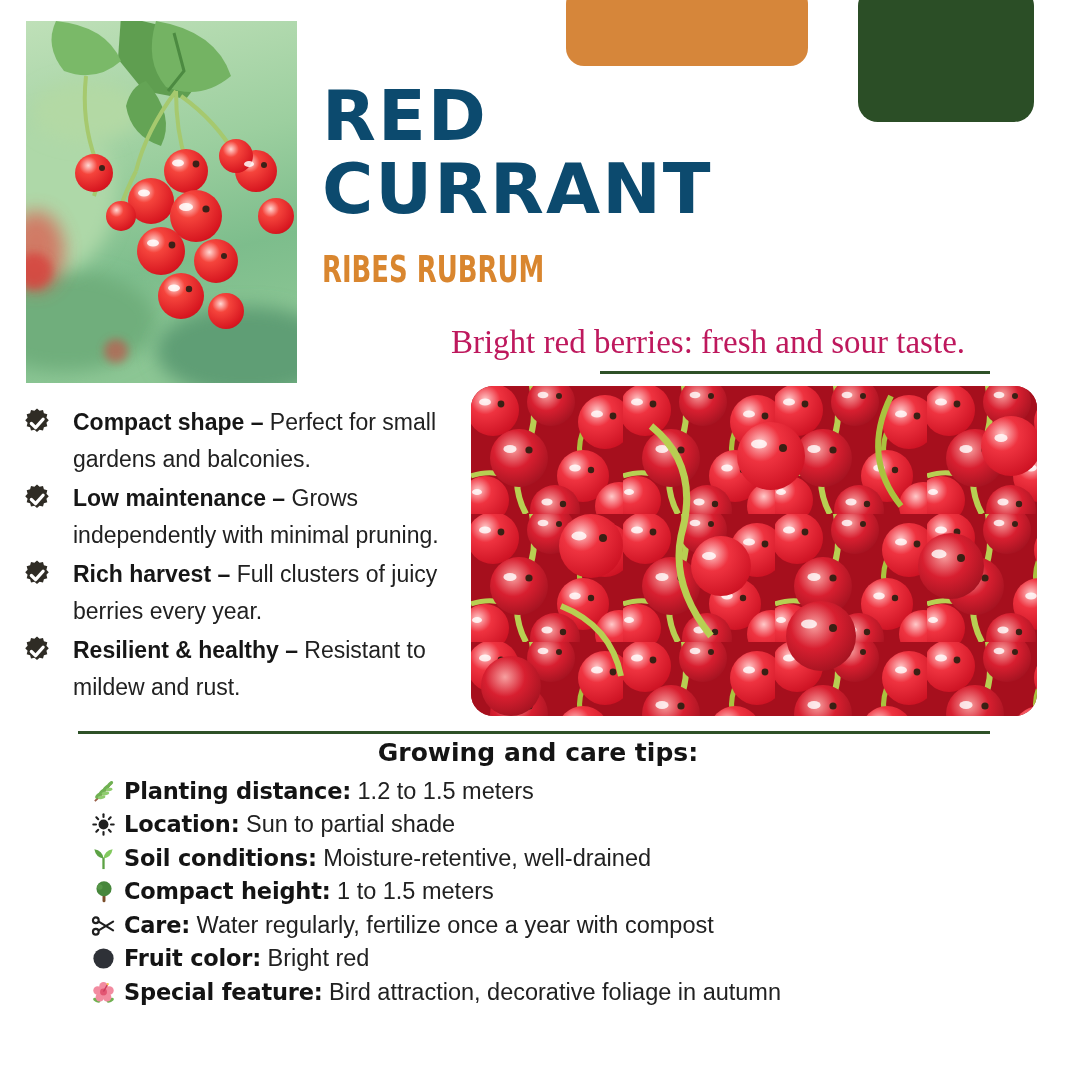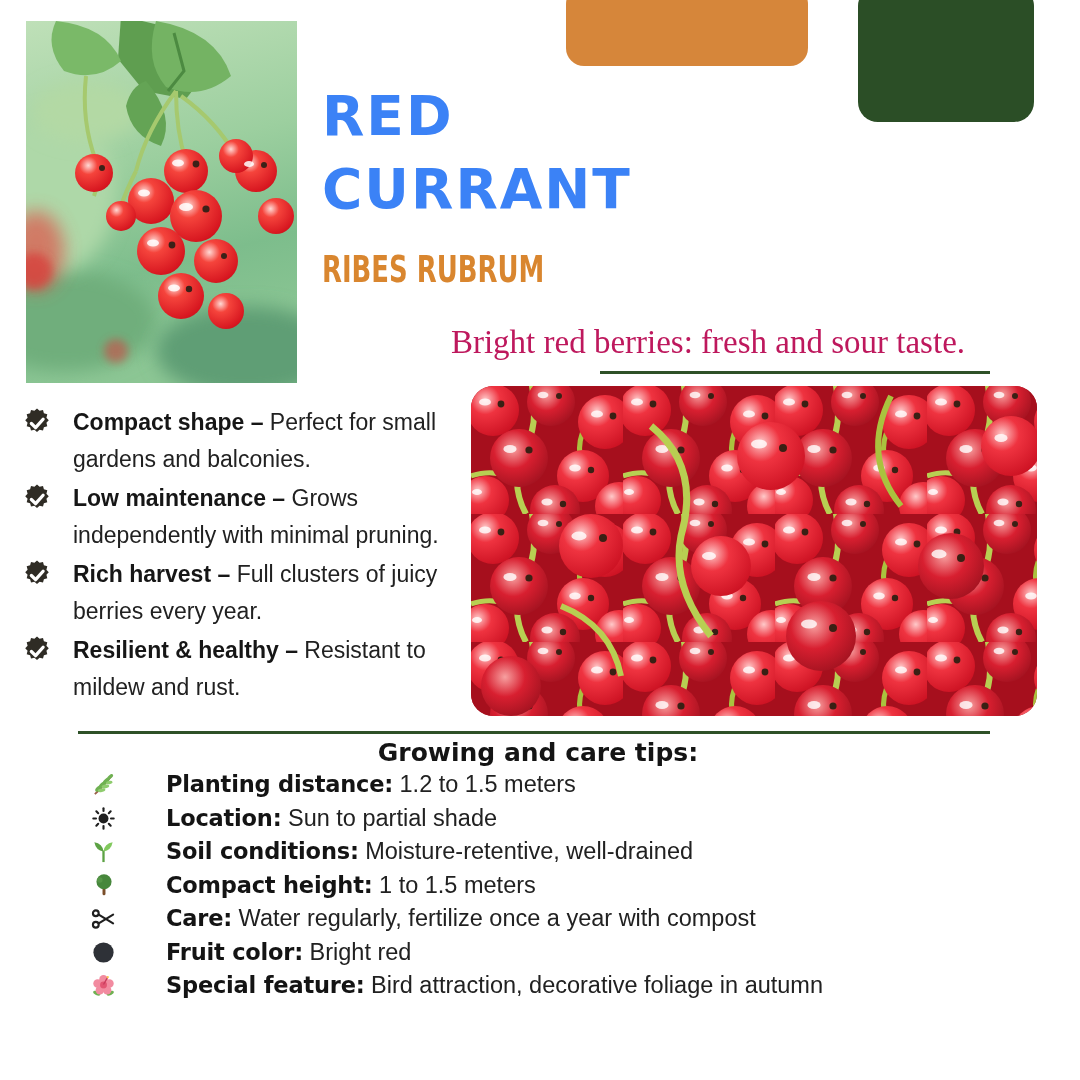--- a/index.html
+++ b/index.html
@@ -11,21 +11,21 @@
   .rect-orange{left:566px;top:-14px;width:242px;height:80px;background:#d6863a;border-radius:18px;}
   .rect-green{left:858px;top:-14px;width:176px;height:136px;background:#2b4e26;border-radius:20px;}
 
   
   .photo-left{left:26px;top:21px;width:271px;height:362px;}
   .photo-right{left:471px;top:386px;width:566px;height:330px;}
   .photo-right svg{display:block;}
 
   
   .title{left:322px;top:80px;width:700px;font-family:"DejaVu Sans",sans-serif;
-         font-weight:800;font-size:55px;line-height:73px;letter-spacing:2px;color:#3b82f6;}
+         font-weight:800;font-size:70px;line-height:73px;letter-spacing:2px;color:#0c4a6e;}
   .subtitle{left:322px;top:247px;color:#d9862f;font-family:"DejaVu Sans",sans-serif;
             font-weight:700;font-size:36px;line-height:44px;}
   .subtitle .squeeze{display:inline-block;transform:scale(.72,1.02);transform-origin:left top;white-space:nowrap;}
 
   .tagline{left:408px;top:324px;width:600px;text-align:center;
            font-family:"Liberation Serif",serif;font-size:33px;color:#be185d;}
   .tagline-underline{left:600px;top:371px;width:390px;height:3px;background:#2e5128;}
 
   
   .features{left:22px;top:404px;width:445px;}
@@ -33,21 +33,21 @@
   .feature .badge{flex:0 0 30px;width:30px;height:30px;margin-top:4px;}
   .feature .ftext{margin-left:21px;font-size:23px;line-height:37px;color:#212121;}
   .feature .flabel{font-weight:700;color:#161616;}
   .feature .fbody{white-space:pre-wrap;}
 
   
   .divider{left:78px;top:731px;width:912px;height:3px;background:#2e5128;}
   .tips-heading{left:88px;top:738px;width:900px;text-align:center;
                 font-family:"DejaVu Sans",sans-serif;font-weight:800;font-size:25px;color:#141414;}
   .tips{left:90px;top:771px;width:960px;}
-  .tip{display:flex;align-items:flex-start;height:33.5px;font-size:23.5px;color:#212121;gap:42px;}
+  .tip{display:flex;align-items:flex-end;height:33.5px;font-size:23.5px;color:#212121;}
   .tip .ticon{flex:0 0 27px;width:27px;height:27px;margin-right:7px;display:flex;align-items:center;justify-content:center;}
   .tip .tlabel{font-weight:700;color:#141414;font-family:"DejaVu Sans",sans-serif;font-size:22.5px;letter-spacing:-0.2px;}
   .tip .tvalue{white-space:pre-wrap;}
 </style>
 </head>
 <body>
 
 <div class="page">
 
   <div class="abs rect-orange"></div>

